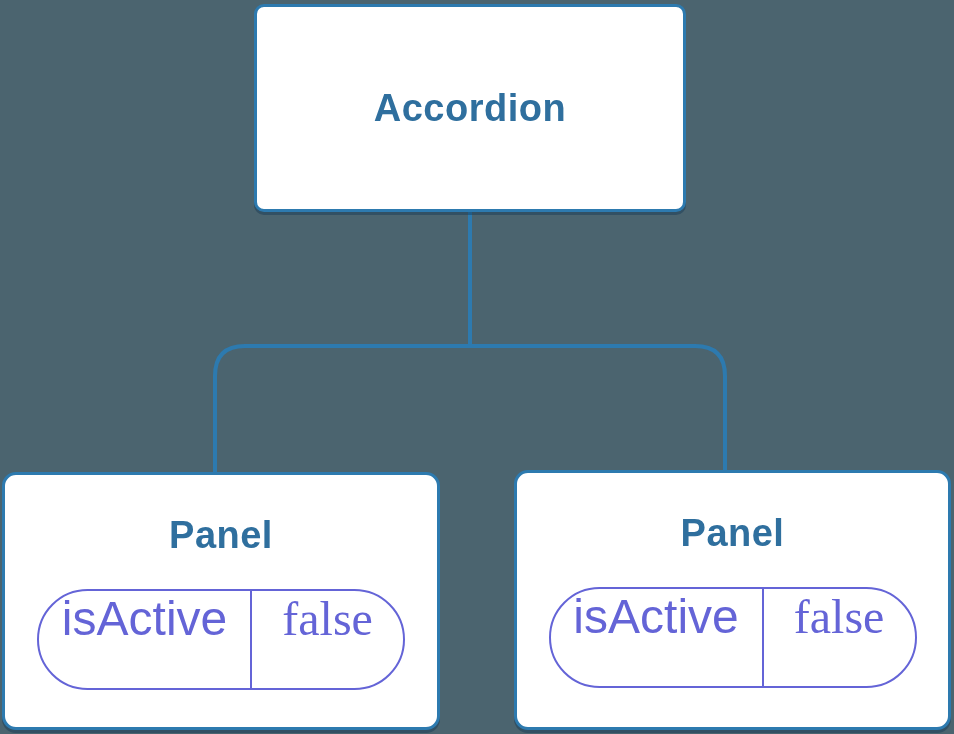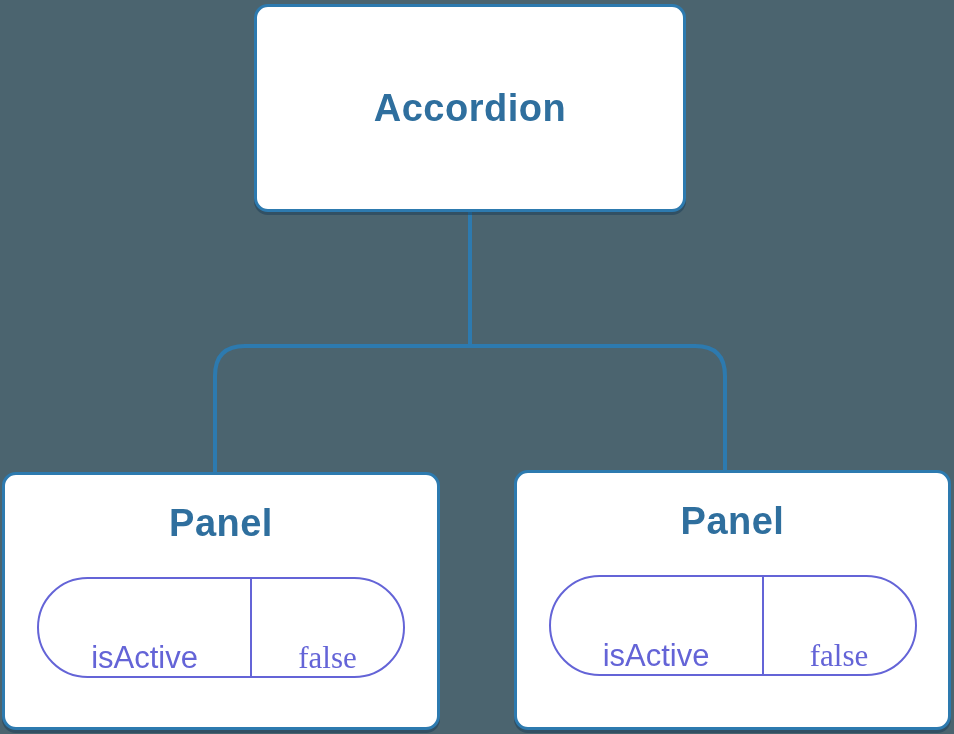--- a/index.html
+++ b/index.html
@@ -37,32 +37,33 @@
     z-index: 1;
   }
   .accordion-node {
     left: 254px;
     top: 4px;
     width: 432px;
     height: 208px;
     display: flex;
     align-items: center;
     justify-content: center;
+    border-radius: 10px;
   }
   .node-title {
     font-size: 38px;
     font-weight: 600;
     letter-spacing: 0.5px;
     color: var(--title-text, #2F6F9E);
   }
   .panel-node {
     display: flex;
     flex-direction: column;
     align-items: center;
-    padding-top: 20px;
+    padding-top: 32px;
   }
   .panel-node.left {
     left: 2px;
     top: 472px;
     width: 438px;
     height: 258px;
   }
   .panel-node.right {
     left: 514px;
     top: 470px;
@@ -78,23 +79,23 @@
     height: 101px;
     border: 2px solid var(--state-purple, #6464D7);
     border-radius: 60px;
     box-sizing: border-box;
     display: flex;
     align-items: stretch;
     overflow: hidden;
   }
   .pill-cell {
     display: flex;
-    align-items: flex-end;
+    align-items: flex-start;
     justify-content: center;
-    font-size: 31px;
+    font-size: 48px;
     font-weight: 400;
     color: var(--state-purple, #6464D7);
   }
   .pill-cell.key {
     width: 58%;
     border-right: 2px solid var(--state-purple, #6464D7);
   }
   .pill-cell.value {
     flex: 1;
     font-family: Liberation Serif, serif;

